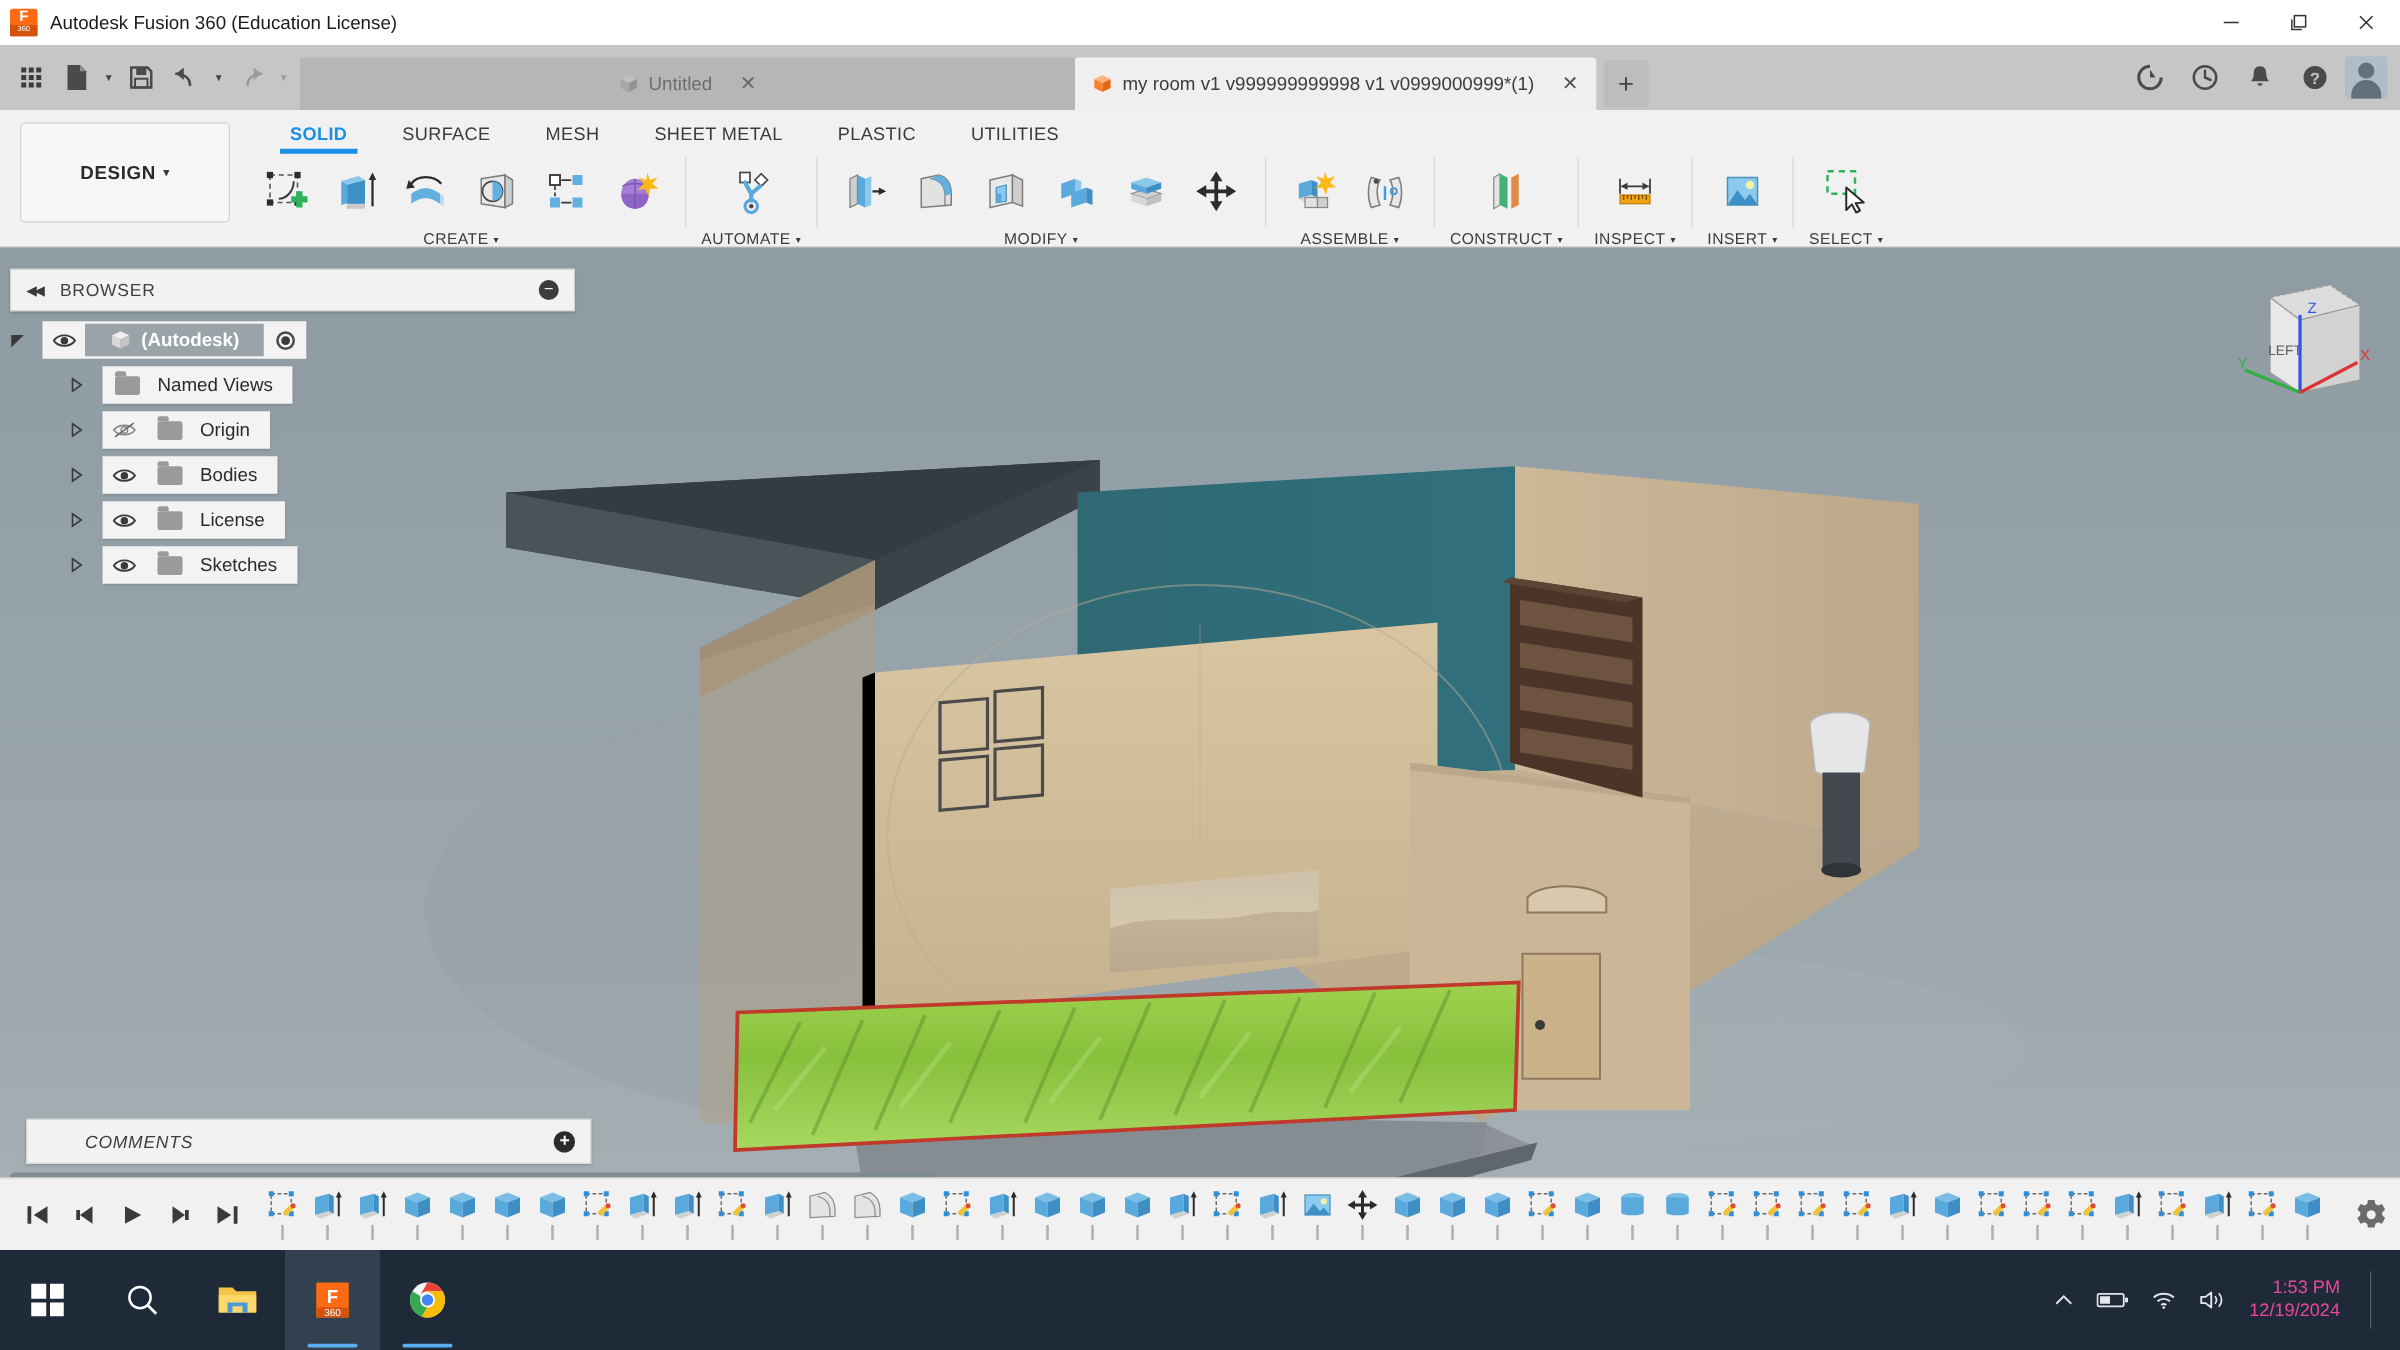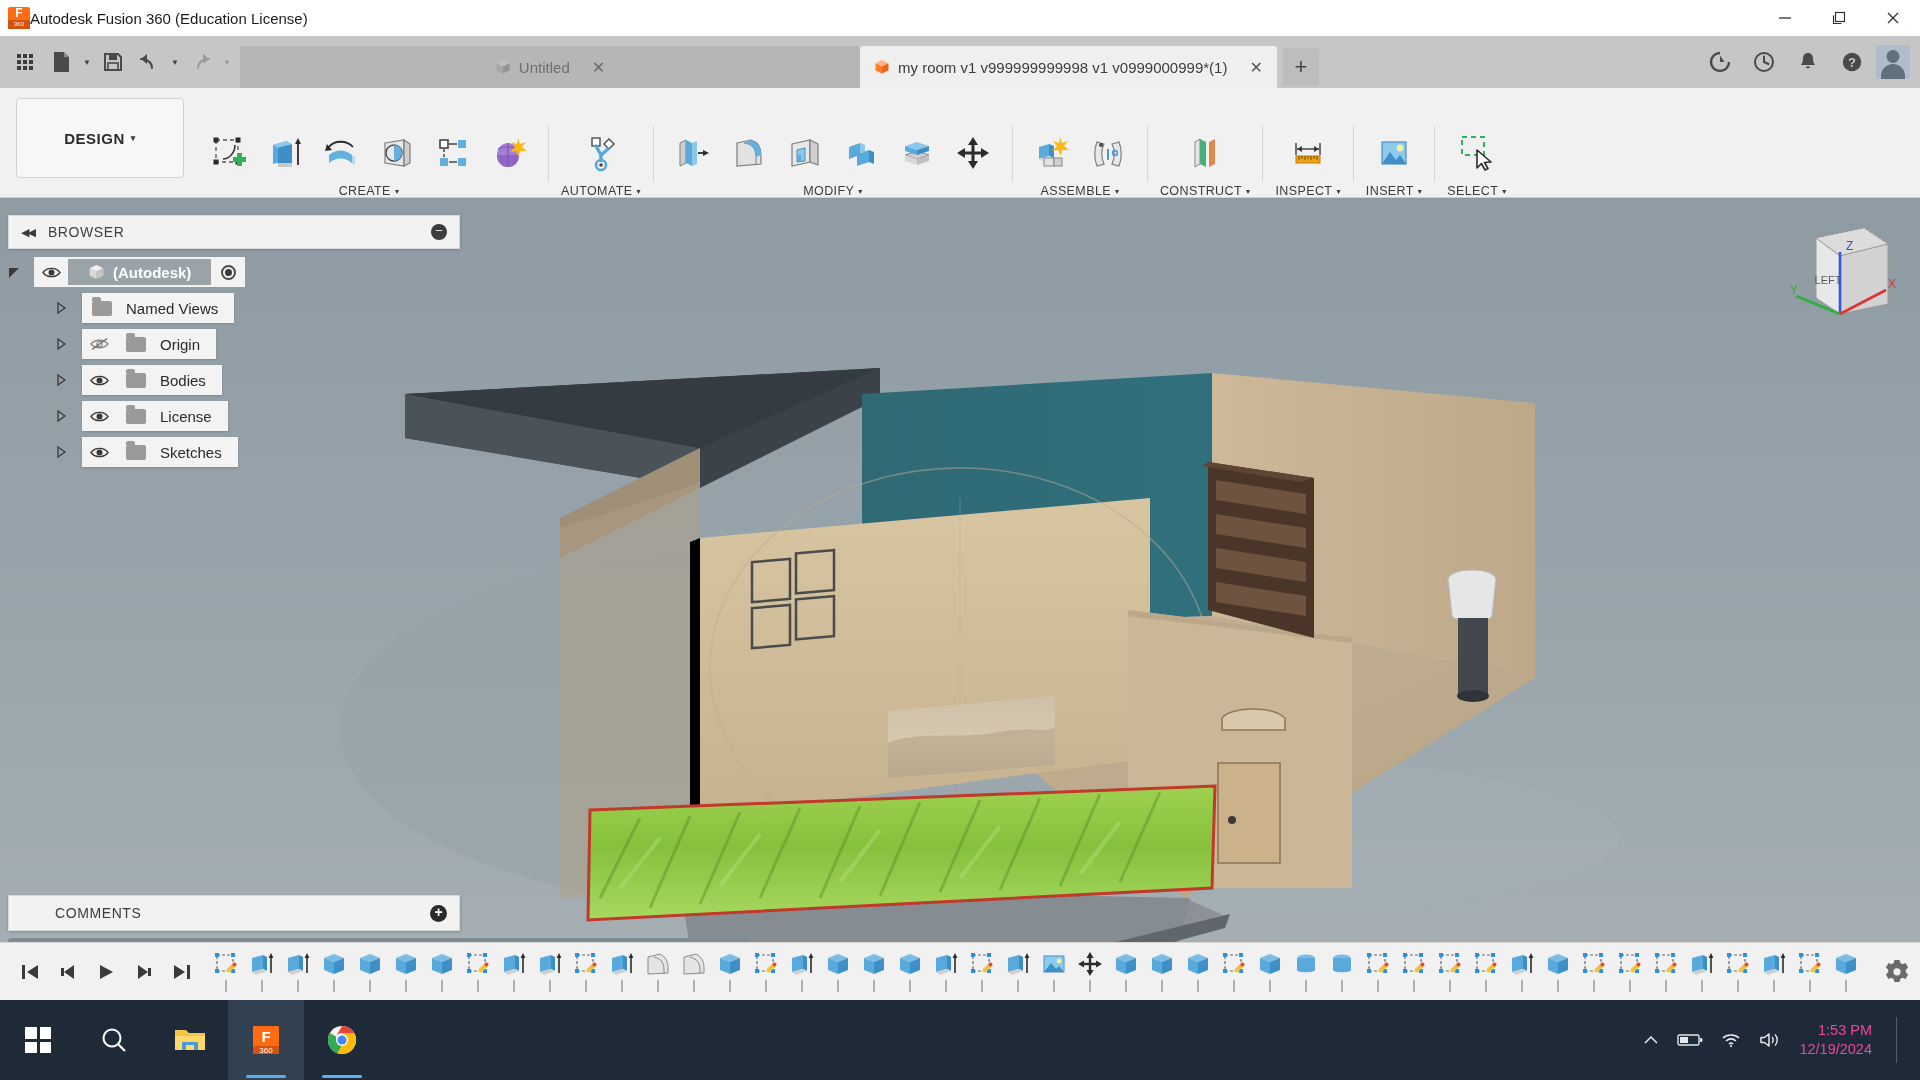--- a/index.html
+++ b/index.html
@@ -21,21 +21,21 @@
   }
   .tb-logo .f {
     position: absolute; left: 0; top: 0; width: 100%; height: 13px;
     color: #fff; font-size: 12px; font-weight: bold; text-align: center; line-height: 13px;
   }
   .tb-logo .n {
     position: absolute; left: 0; bottom: 0; width: 100%; height: 9px;
     background: #d4540d; color: #fff; font-size: 6px; text-align: center; line-height: 9px;
   }
   .tb-title {
-    font-size: 15px; color: #1b1b1b;
+    margin-left: 10px; font-size: 15px; color: #1b1b1b;
   }
   .tb-winbtns { margin-left: auto; display: flex; height: 36px; }
   .tb-winbtn {
     width: 54px; height: 36px; display: flex; align-items: center; justify-content: center;
     color: #333; font-size: 15px;
   }
 
   
   .qatbar {
     position: absolute; top: 36px; left: 0; width: 1920px; height: 52px;
@@ -154,23 +154,23 @@
   .cube-sm { width: 17px; height: 17px; }
   .radio-cell { width: 34px; height: 30px; display:flex; align-items:center; justify-content:center; }
   .radio {
     width: 15px; height: 15px; border-radius: 50%; border: 2px solid #4a4a4a; background: #f3f3f3;
     display:flex; align-items:center; justify-content:center;
   }
   .radio i { width: 7px; height: 7px; border-radius: 50%; background: #3a3a3a; display:block; }
 
   
   .comments {
-    position: absolute; left: 8px; top: 895px; width: 452px; height: 36px;
+    position: absolute; left: 21px; top: 895px; width: 452px; height: 36px;
     background: #f2f2f2; border: 1px solid #d8d8d8; display:flex; align-items:center;
-    padding: 0 12px; box-shadow: 0 1px 3px rgba(0,0,0,.2);
+    padding: 0 12px; box-shadow: 0 1px 3px rgba(0,0,0,.2); font-style: italic;
   }
   .comments .ctitle { font-size: 14px; color: #3c3c3c; letter-spacing: .6px; margin-left: 34px;}
   .comments .plus {
     margin-left: auto; width: 17px; height: 17px; border-radius: 50%; background: #2b2b2b;
     color: #fff; font-size: 14px; line-height: 15px; text-align:center; font-weight:bold;
   }
   .hscroll {
     position: absolute; left: 8px; top: 938px; width: 740px; height: 9px;
     background: #7d8b93; border-radius: 4px;
   }
@@ -347,20 +347,28 @@
     </div>
   </div>
 
   <div class="ribbon">
 
     <div class="design-box">
       <span>DESIGN</span>
       <span class="car">▾</span>
     </div>
 
+    <div class="ribtabs">
+      <div class="ribtab active">SOLID</div>
+      <div class="ribtab">SURFACE</div>
+      <div class="ribtab">MESH</div>
+      <div class="ribtab">SHEET METAL</div>
+      <div class="ribtab">PLASTIC</div>
+      <div class="ribtab">UTILITIES</div>
+    </div>
 
     <div class="ribgroups">
 
       <div class="ribgroup">
         <div class="icons">
           <div class="ribicon">
             <svg width="40" height="40" viewBox="0 0 40 40">
               <rect x="7" y="7" width="22" height="22" fill="none" stroke="#555" stroke-width="1.3" stroke-dasharray="4 3"></rect>
               <rect x="4.5" y="4.5" width="5" height="5" fill="#2b2b2b"></rect>
                 <rect x="26.5" y="4.5" width="5" height="5" fill="#2b2b2b"></rect>

